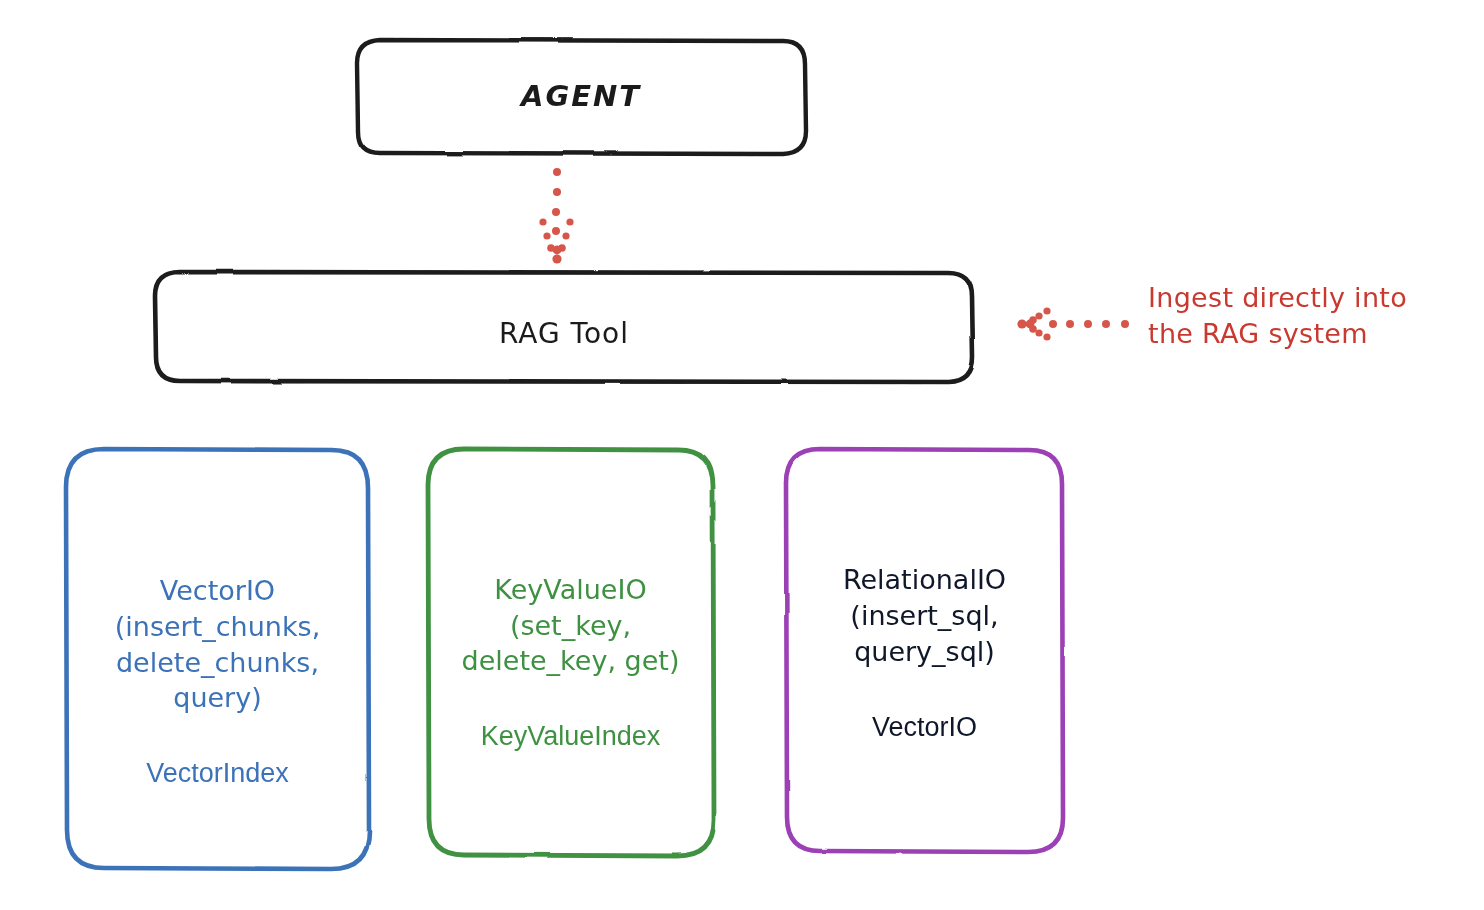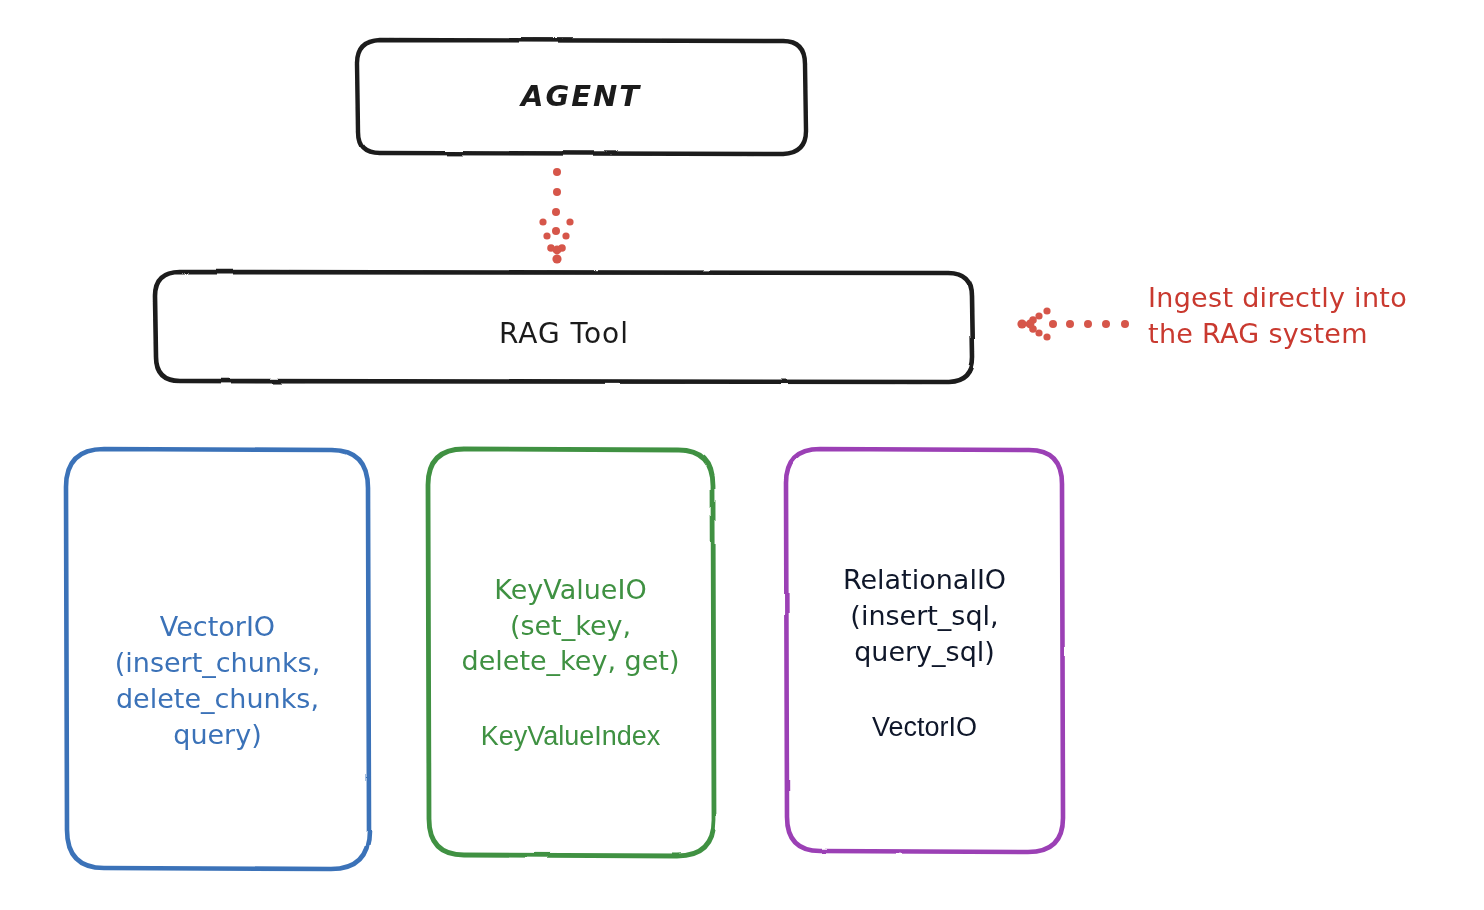--- a/index.html
+++ b/index.html
@@ -204,20 +204,21 @@
 <div class="node" id="node-ragtool">
   <div class="node-label">RAG Tool</div>
 </div>
 
 <div class="node" id="node-vector">
   <div class="card-stack">
     <div class="card-api">VectorIO
 (insert_chunks,
 delete_chunks,
 query)</div>
+    <div class="card-index">VectorIndex</div>
   </div>
 </div>
 
 <div class="node" id="node-keyvalue">
   <div class="card-stack">
     <div class="card-api">KeyValueIO
 (set_key,
 delete_key, get)</div>
     <div class="card-index">KeyValueIndex</div>
   </div>

